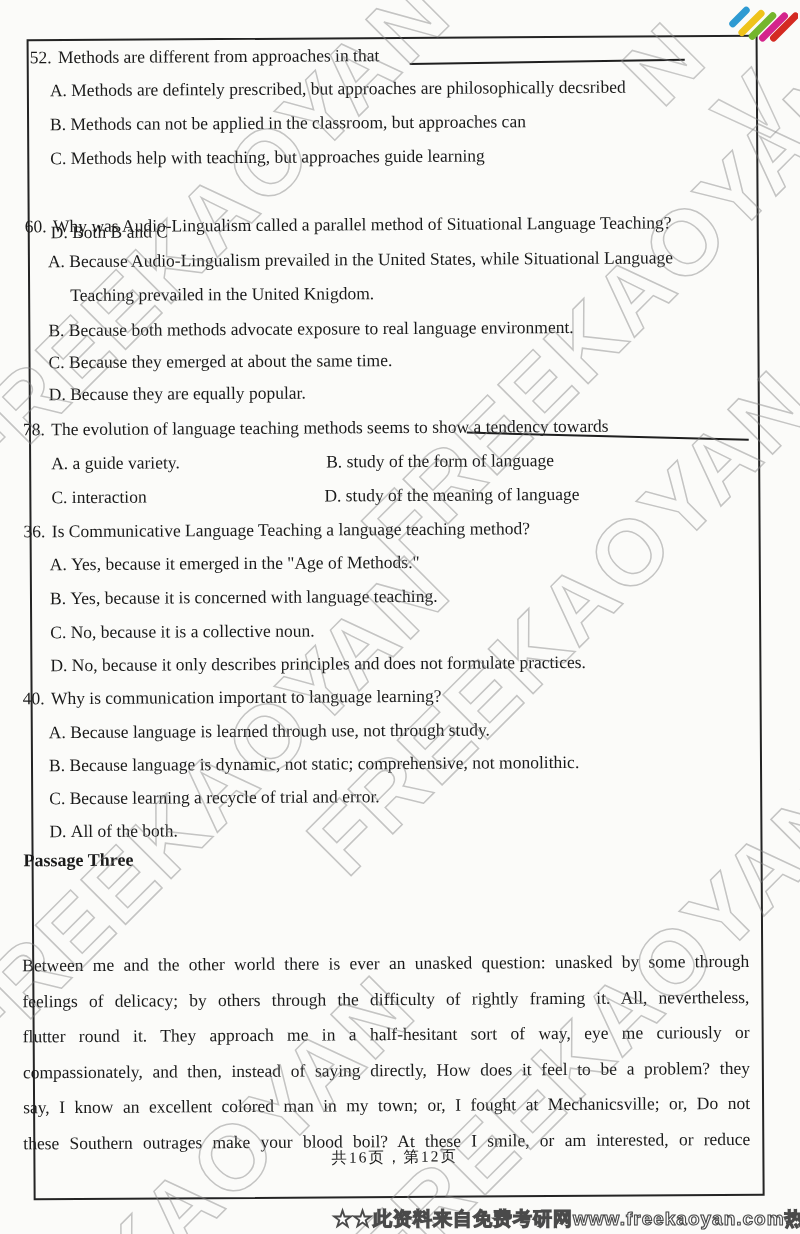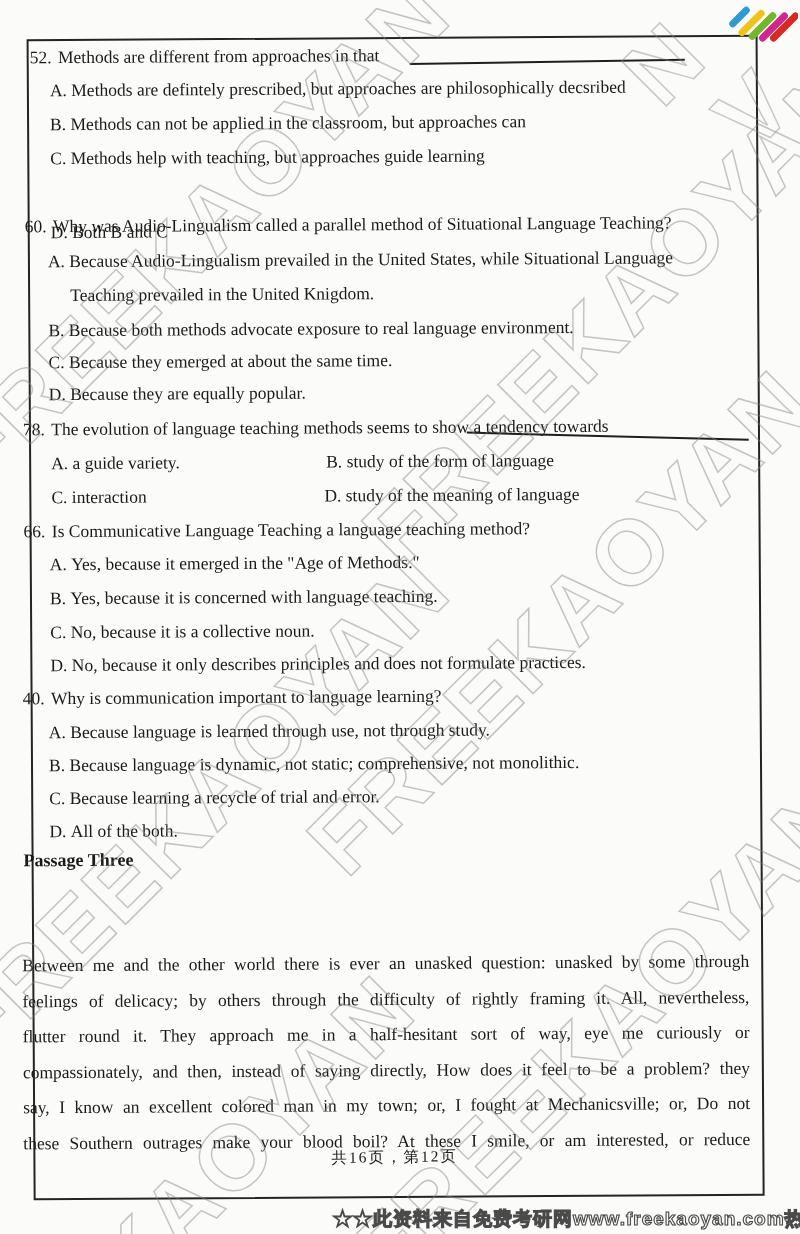--- a/index.html
+++ b/index.html
@@ -78,21 +78,21 @@
     <div class="ln" style="top:349px;left:50px;"><span>C.</span>&nbsp;<span>Because they emerged at about the same time.</span></div>
     <div class="ln" style="top:381px;left:50px;"><span>D.</span>&nbsp;<span>Because they are equally popular.</span></div>
 
     <div class="ln" style="top:416px;left:24px;"><span class="qnum">78.</span>&nbsp;<span>The evolution of language teaching methods seems to show a tendency towards</span></div>
     <div class="blank" id="blank-78"></div>
     <div class="ln" style="top:450px;left:52px;"><span>A.</span>&nbsp;<span>a guide variety.</span></div>
     <div class="ln" style="top:450px;left:327px;"><span>B.</span>&nbsp;<span>study of the form of language</span></div>
     <div class="ln" style="top:484px;left:52px;"><span>C.</span>&nbsp;<span>interaction</span></div>
     <div class="ln" style="top:484px;left:325px;"><span>D.</span>&nbsp;<span>study of the meaning of language</span></div>
 
-    <div class="ln" style="top:518px;left:24px;"><span class="qnum">66.</span>&nbsp;<span>Is Communicative Language Teaching a language teaching method?</span></div>
+    <div class="ln" style="top:518px;left:24px;"><span class="qnum">36.</span>&nbsp;<span>Is Communicative Language Teaching a language teaching method?</span></div>
     <div class="ln" style="top:551px;left:50px;"><span>A.</span>&nbsp;<span>Yes, because it emerged in the "Age of Methods."</span></div>
     <div class="ln" style="top:585px;left:50px;"><span>B.</span>&nbsp;<span>Yes, because it is concerned with language teaching.</span></div>
     <div class="ln" style="top:619px;left:50px;"><span>C.</span>&nbsp;<span>No, because it is a collective noun.</span></div>
     <div class="ln" style="top:652px;left:50px;"><span>D.</span>&nbsp;<span>No, because it only describes principles and does not formulate practices.</span></div>
 
     <div class="ln" style="top:685px;left:22px;"><span class="qnum">40.</span>&nbsp;<span>Why is communication important to language learning?</span></div>
     <div class="ln" style="top:719px;left:48px;"><span>A.</span>&nbsp;<span>Because language is learned through use, not through study.</span></div>
     <div class="ln" style="top:752px;left:48px;"><span>B.</span>&nbsp;<span>Because language is dynamic, not static; comprehensive, not monolithic.</span></div>
     <div class="ln" style="top:785px;left:48px;"><span>C.</span>&nbsp;<span>Because learning a recycle of trial and error.</span></div>
     <div class="ln" style="top:818px;left:48px;"><span>D.</span>&nbsp;<span>All of the both.</span></div>

